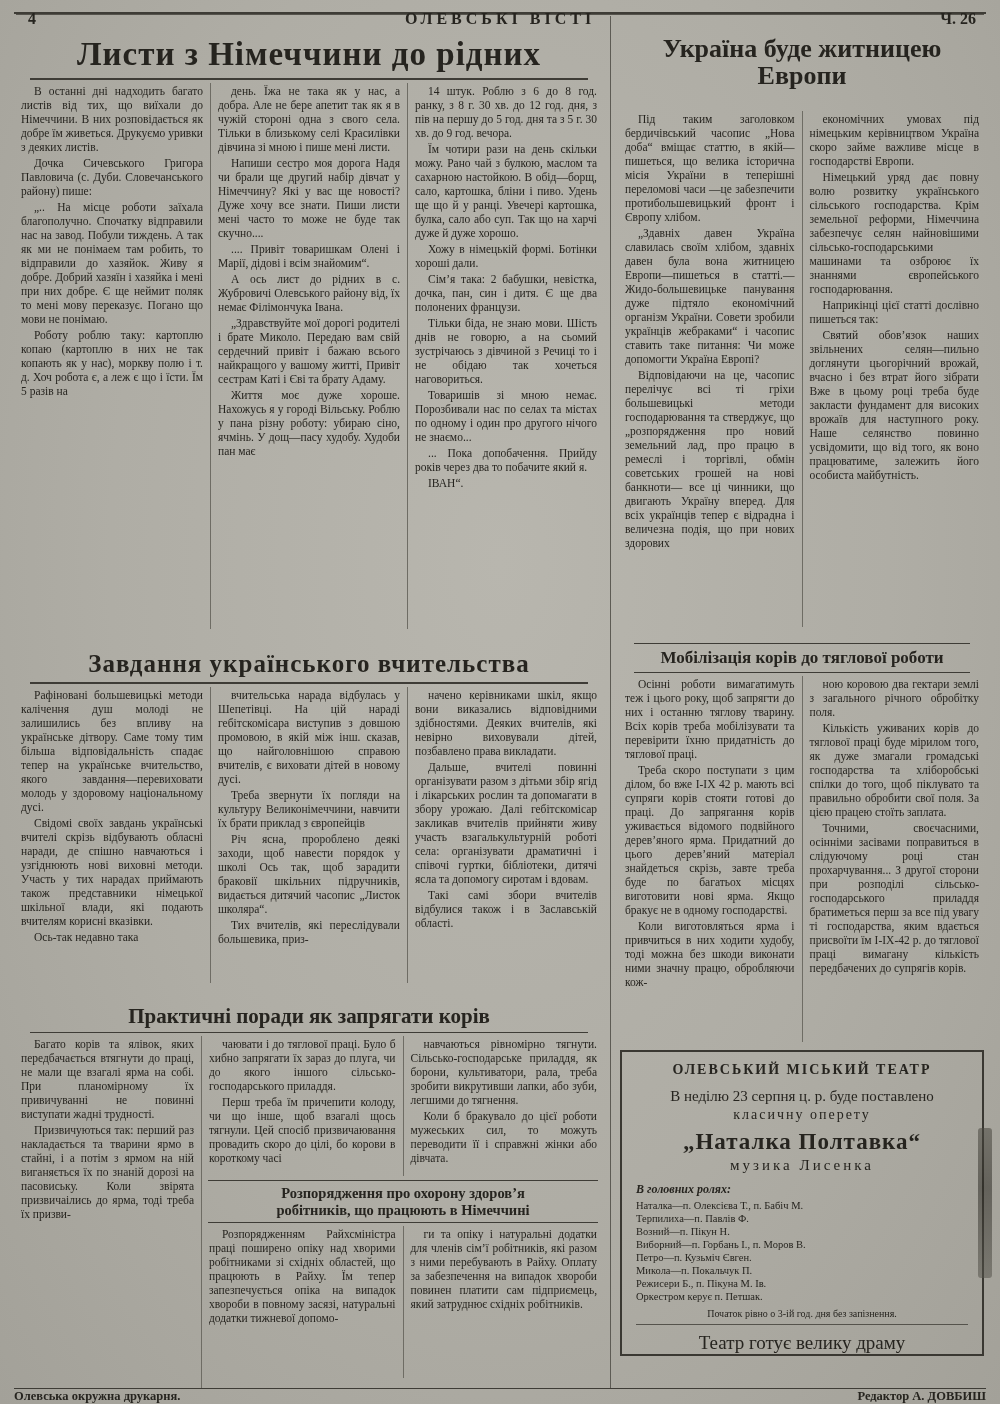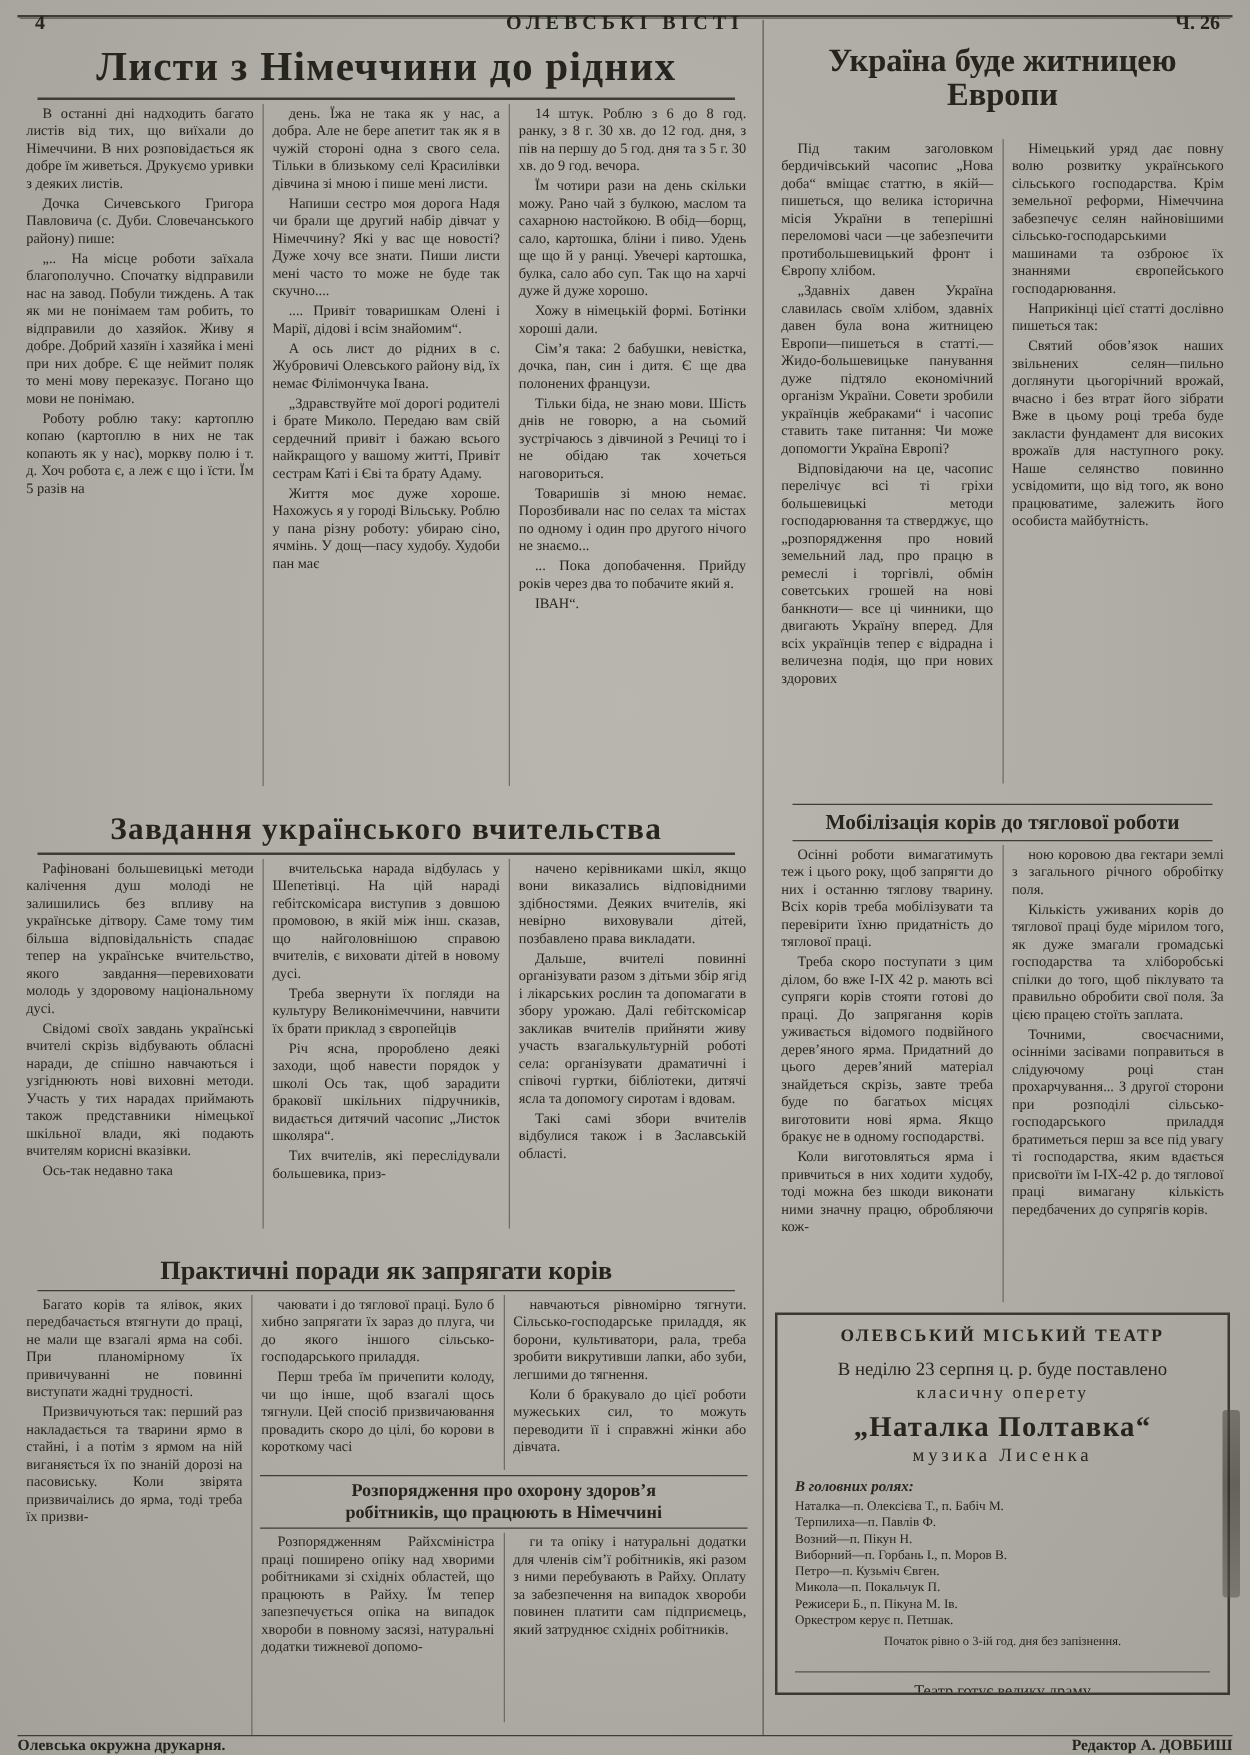--- a/index.html
+++ b/index.html
@@ -61,22 +61,22 @@
     text-align:center;overflow:hidden;
   }
   .theater .t-title{font-size:14px;font-weight:bold;letter-spacing:2px;margin-bottom:10px;}
   .theater .t-line1{font-size:15px;margin-bottom:2px;}
   .theater .t-line2{font-size:14px;letter-spacing:2px;margin-bottom:6px;}
   .theater .t-play{font-size:23px;font-weight:bold;letter-spacing:1px;margin-bottom:2px;}
   .theater .t-music{font-size:15px;letter-spacing:3px;margin-bottom:8px;}
   .theater .t-roles-h{font-size:12px;font-weight:bold;font-style:italic;text-align:left;margin-bottom:2px;}
   .theater .roles{text-align:left;font-size:10.5px;line-height:1.25;}
   .theater .roles .para{text-indent:0;margin:0;}
-  .theater .t-start{font-size:10px;margin-top:4px;border-bottom:1px solid #55534c;padding-bottom:18px;}
-  .theater .t-ann1{font-size:13px;margin-top:7px;}
+  .theater .t-start{font-size:10px;margin-top:4px;border-bottom:1px solid #55534c;padding-bottom:5px;}
+  .theater .t-ann1{font-size:19px;margin-top:7px;}
   .theater .t-drama{font-size:15px;font-weight:bold;margin-top:2px;}
   
   .footer{
     height:28px;margin:0 14px;border-top:1px solid #3e3c36;
     display:flex;justify-content:space-between;align-items:center;
     font-size:12.5px;font-weight:bold;
   }
   .smear{position:absolute;right:8px;top:1128px;width:14px;height:150px;background:linear-gradient(#4a4840,#2e2c26 40%,#56544c);opacity:.55;border-radius:3px;}
 </style>
 </head>
@@ -191,20 +191,21 @@
           <span>Україна буде житницею</span><br>
           <span>Европи</span>
         </h2>
         <div class="cols h-ukraine">
           <div class="col">
               <p class="para">Під таким заголовком бердичівський часопис „Нова доба“ вміщає статтю, в якій—пишеться, що велика історична місія України в теперішні переломові часи —це забезпечити протибольшевицький фронт і Європу хлібом.</p>
               <p class="para">„Здавніх давен Україна славилась своїм хлібом, здавніх давен була вона житницею Европи—пишеться в статті.— Жидо-большевицьке панування дуже підтяло економічний організм України. Совети зробили українців жебраками“ і часопис ставить таке питання: Чи може допомогти Україна Европі?</p>
               <p class="para">Відповідаючи на це, часопис перелічує всі ті гріхи большевицькі методи господарювання та стверджує, що „розпорядження про новий земельний лад, про працю в ремеслі і торгівлі, обмін советських грошей на нові банкноти— все ці чинники, що двигають Україну вперед. Для всіх українців тепер є відрадна і величезна подія, що при нових здорових</p>
             </div>
           <div class="col">
+              <p class="para">економічних умовах під німецьким керівництвом Україна скоро займе важливе місце в господарстві Европи.</p>
               <p class="para">Німецький уряд дає повну волю розвитку українського сільського господарства. Крім земельної реформи, Німеччина забезпечує селян найновішими сільсько-господарськими машинами та озброює їх знаннями європейського господарювання.</p>
               <p class="para">Наприкінці цієї статті дослівно пишеться так:</p>
               <p class="para">Святий обов’язок наших звільнених селян—пильно доглянути цьогорічний врожай, вчасно і без втрат його зібрати Вже в цьому році треба буде закласти фундамент для високих врожаїв для наступного року. Наше селянство повинно усвідомити, що від того, як воно працюватиме, залежить його особиста майбутність.</p>
             </div>
         </div>
       </section>
 
       <section>
         <h2 class="headline-bar">Мобілізація корів до тяглової роботи</h2>
         <div class="cols h-cows">

